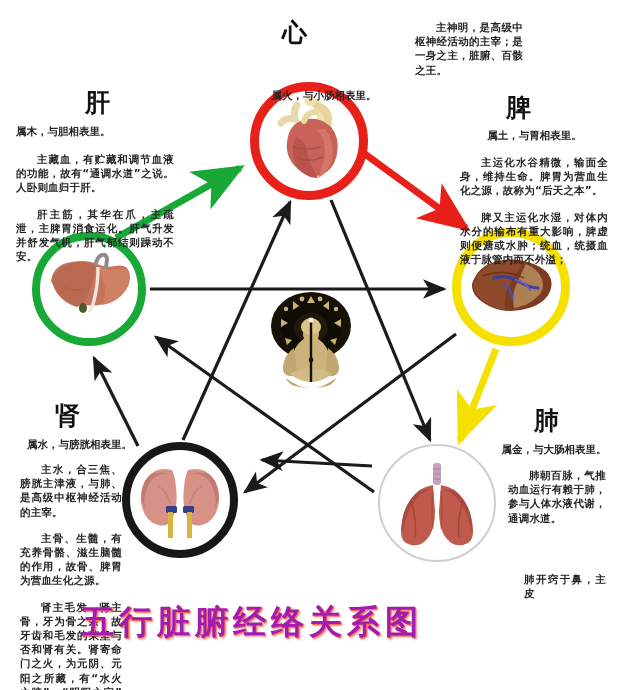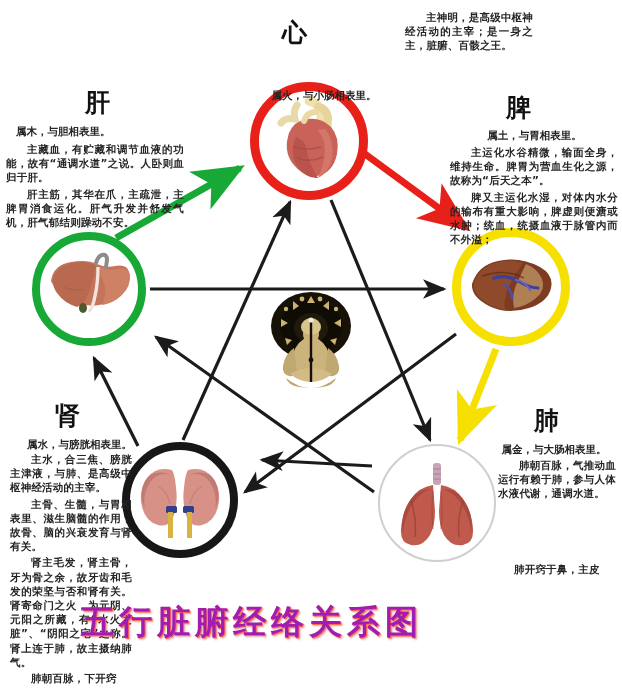--- a/index.html
+++ b/index.html
@@ -6,21 +6,21 @@
   body{
     width:622px;height:690px;position:relative;overflow:hidden;
     font-family:"DejaVu Sans","Liberation Sans",sans-serif;
     color:#1a1a1a;
   }
   .stage{position:absolute;left:0;top:0;width:622px;height:690px;}
 
   
   .txt{position:absolute;font-size:10.5px;line-height:14.2px;
        font-weight:bold;letter-spacing:.2px;text-align:justify;color:#242424;}
-  .txt p{margin:2px;}
+  .txt p{margin:12px;}
   .txt p.ind{text-indent:2em;}
   .organ-name{position:absolute;font-size:25px;font-weight:bold;color:#111;
        letter-spacing:1px;line-height:26px;}
   .sub{position:absolute;font-size:10.5px;font-weight:bold;line-height:14px;color:#242424;}
 
   
   #heart-name{left:282px;top:20px;}
   #heart-sub{left:244px;top:52px;width:160px;text-align:center;margin-top:36px;}
   #heart-note{left:403px;top:8px;width:132px;}
 
@@ -225,21 +225,21 @@
   <div class="sub" id="spleen-sub">属土，与胃相表里。</div>
   <div class="txt" id="spleen-note">
     <p class="ind">主运化水谷精微，输面全身，维持生命。脾胃为营血生化之源，故称为“后天之本”。</p>
     <p class="ind">脾又主运化水湿，对体内水分的输布有重大影响，脾虚则便溏或水肿；统血，统摄血液于脉管内而不外溢；</p>
   </div>
 
   <div class="organ-name" id="kidney-name">肾</div>
   <div class="sub" id="kidney-sub">属水，与膀胱相表里。</div>
   <div class="txt" id="kidney-note">
     <p class="ind">主水，合三焦、膀胱主津液，与肺、是高级中枢神经活动的主宰。</p>
-    <p class="ind">主骨、生髓，与胃相表里、滋生脑髓的作用，故骨、脑的兴衰发育与肾有关。</p>
+    <p class="ind">主骨、生髓，有充养骨骼、滋生脑髓的作用，故骨、脾胃为营血生化之源。</p>
     <p class="ind">肾主毛发，肾主骨，牙为骨之余，故牙齿和毛发的荣坚与否和肾有关。肾寄命门之火，为元阴、元阳之所藏，有“水火之脏”、“阴阳之宅”之称。肾上连于肺，故主摄纳肺气。</p>
     <p class="ind">肺朝百脉，下开窍</p>
   </div>
 
   <div class="organ-name" id="lung-name">肺</div>
   <div class="sub" id="lung-sub">属金，与大肠相表里。</div>
   <div class="txt" id="lung-note">
     <p class="ind">肺朝百脉，气推动血运行有赖于肺，参与人体水液代谢，通调水道。</p>
   </div>
   <div class="txt" id="lung-note2">

